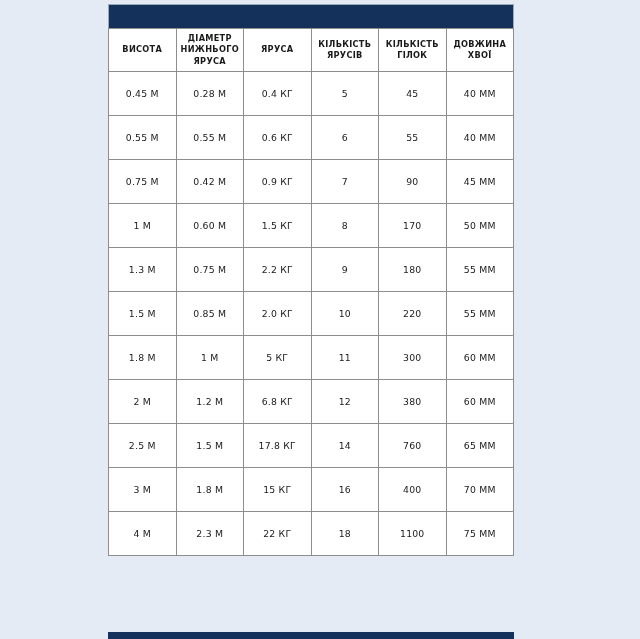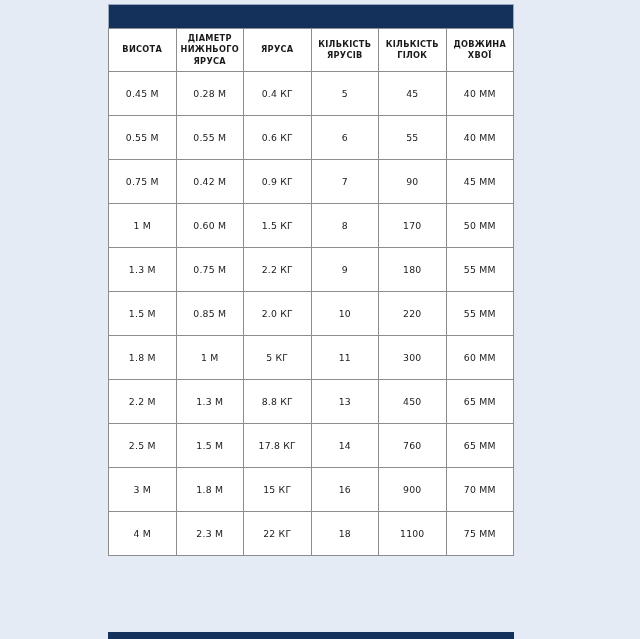--- a/index.html
+++ b/index.html
@@ -143,41 +143,41 @@
           </tr>
           <tr>
             <td>1.8 М</td>
             <td>1 М</td>
             <td>5 КГ</td>
             <td>11</td>
             <td>300</td>
             <td>60 ММ</td>
           </tr>
           <tr>
-            <td>2.2 М</td>
-            <td>1.3 М</td>
-            <td>8.8 КГ</td>
-            <td>13</td>
-            <td>450</td>
-            <td>65 ММ</td>
+            <td>2 М</td>
+            <td>1.2 М</td>
+            <td>6.8 КГ</td>
+            <td>12</td>
+            <td>380</td>
+            <td>60 ММ</td>
           </tr>
           <tr>
             <td>2.5 М</td>
             <td>1.5 М</td>
             <td>17.8 КГ</td>
             <td>14</td>
             <td>760</td>
             <td>65 ММ</td>
           </tr>
           <tr>
             <td>3 М</td>
             <td>1.8 М</td>
             <td>15 КГ</td>
             <td>16</td>
-            <td>900</td>
+            <td>400</td>
             <td>70 ММ</td>
           </tr>
           <tr>
             <td>4 М</td>
             <td>2.3 М</td>
             <td>22 КГ</td>
             <td>18</td>
             <td>1100</td>
             <td>75 ММ</td>
           </tr>

